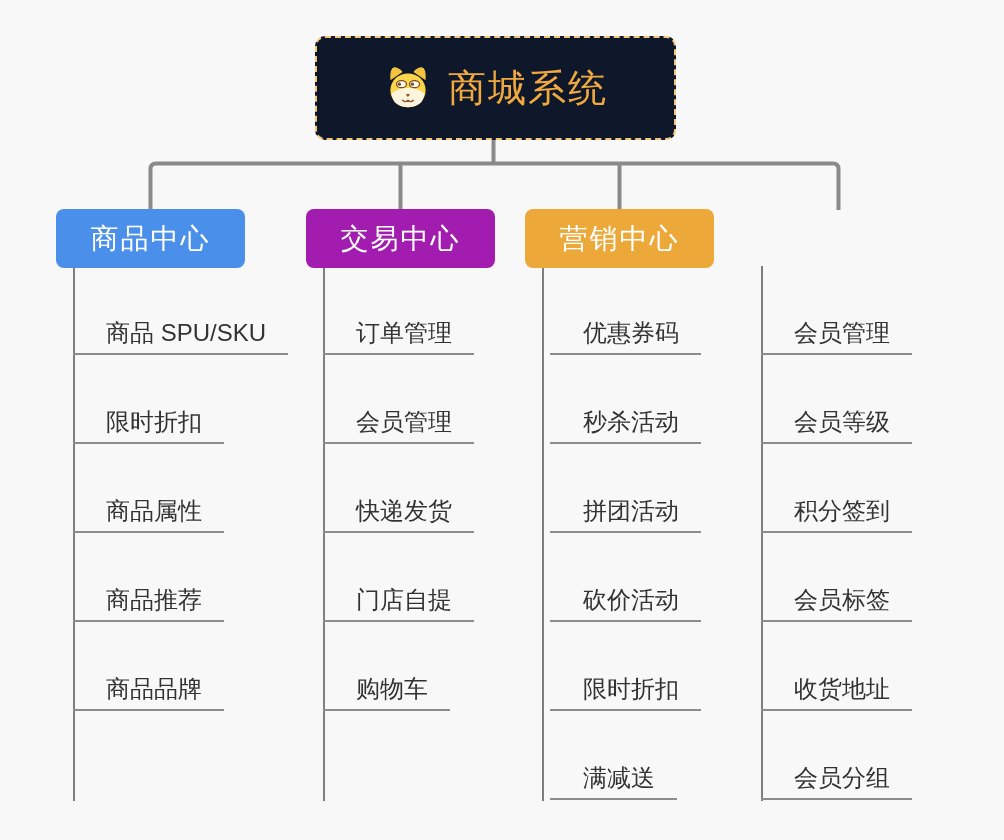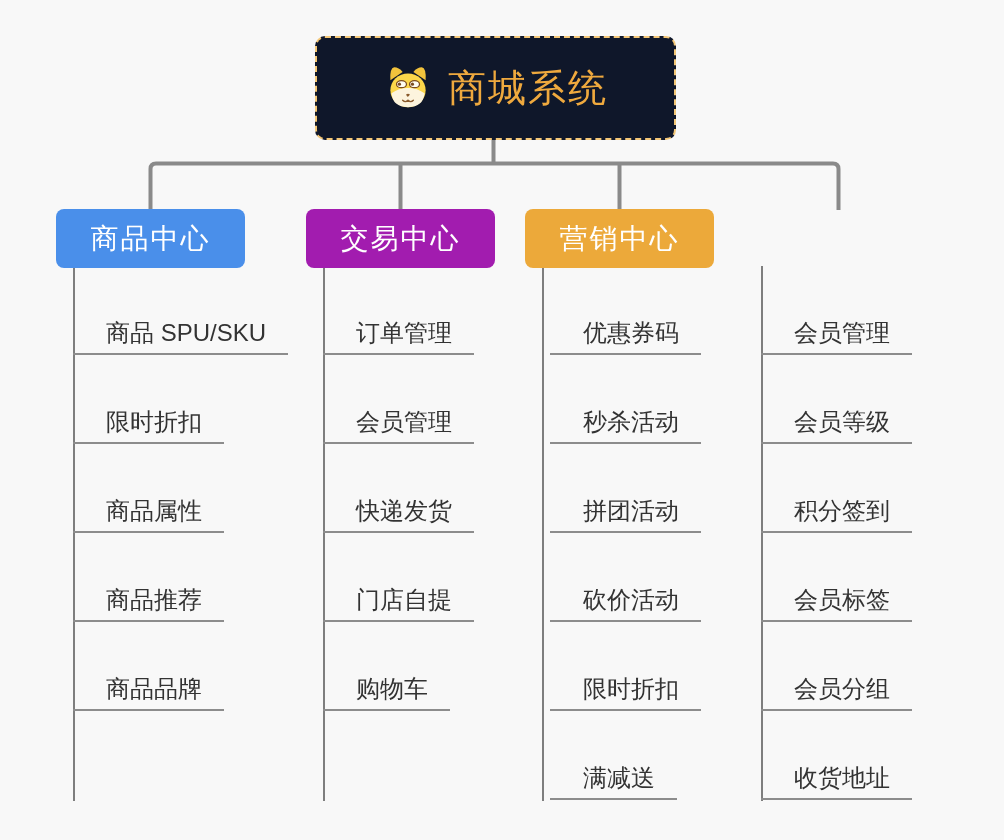--- a/index.html
+++ b/index.html
@@ -156,17 +156,17 @@
     <div class="leaf">砍价活动</div>
     <div class="leaf">限时折扣</div>
     <div class="leaf">满减送</div>
   </div>
 
   <div class="leaf-col col-4">
     <div class="leaf">会员管理</div>
     <div class="leaf">会员等级</div>
     <div class="leaf">积分签到</div>
     <div class="leaf">会员标签</div>
+    <div class="leaf">收货地址</div>
     <div class="leaf">会员分组</div>
-    <div class="leaf">收货地址</div>
   </div>
 
 </div>
 
 </body></html>

